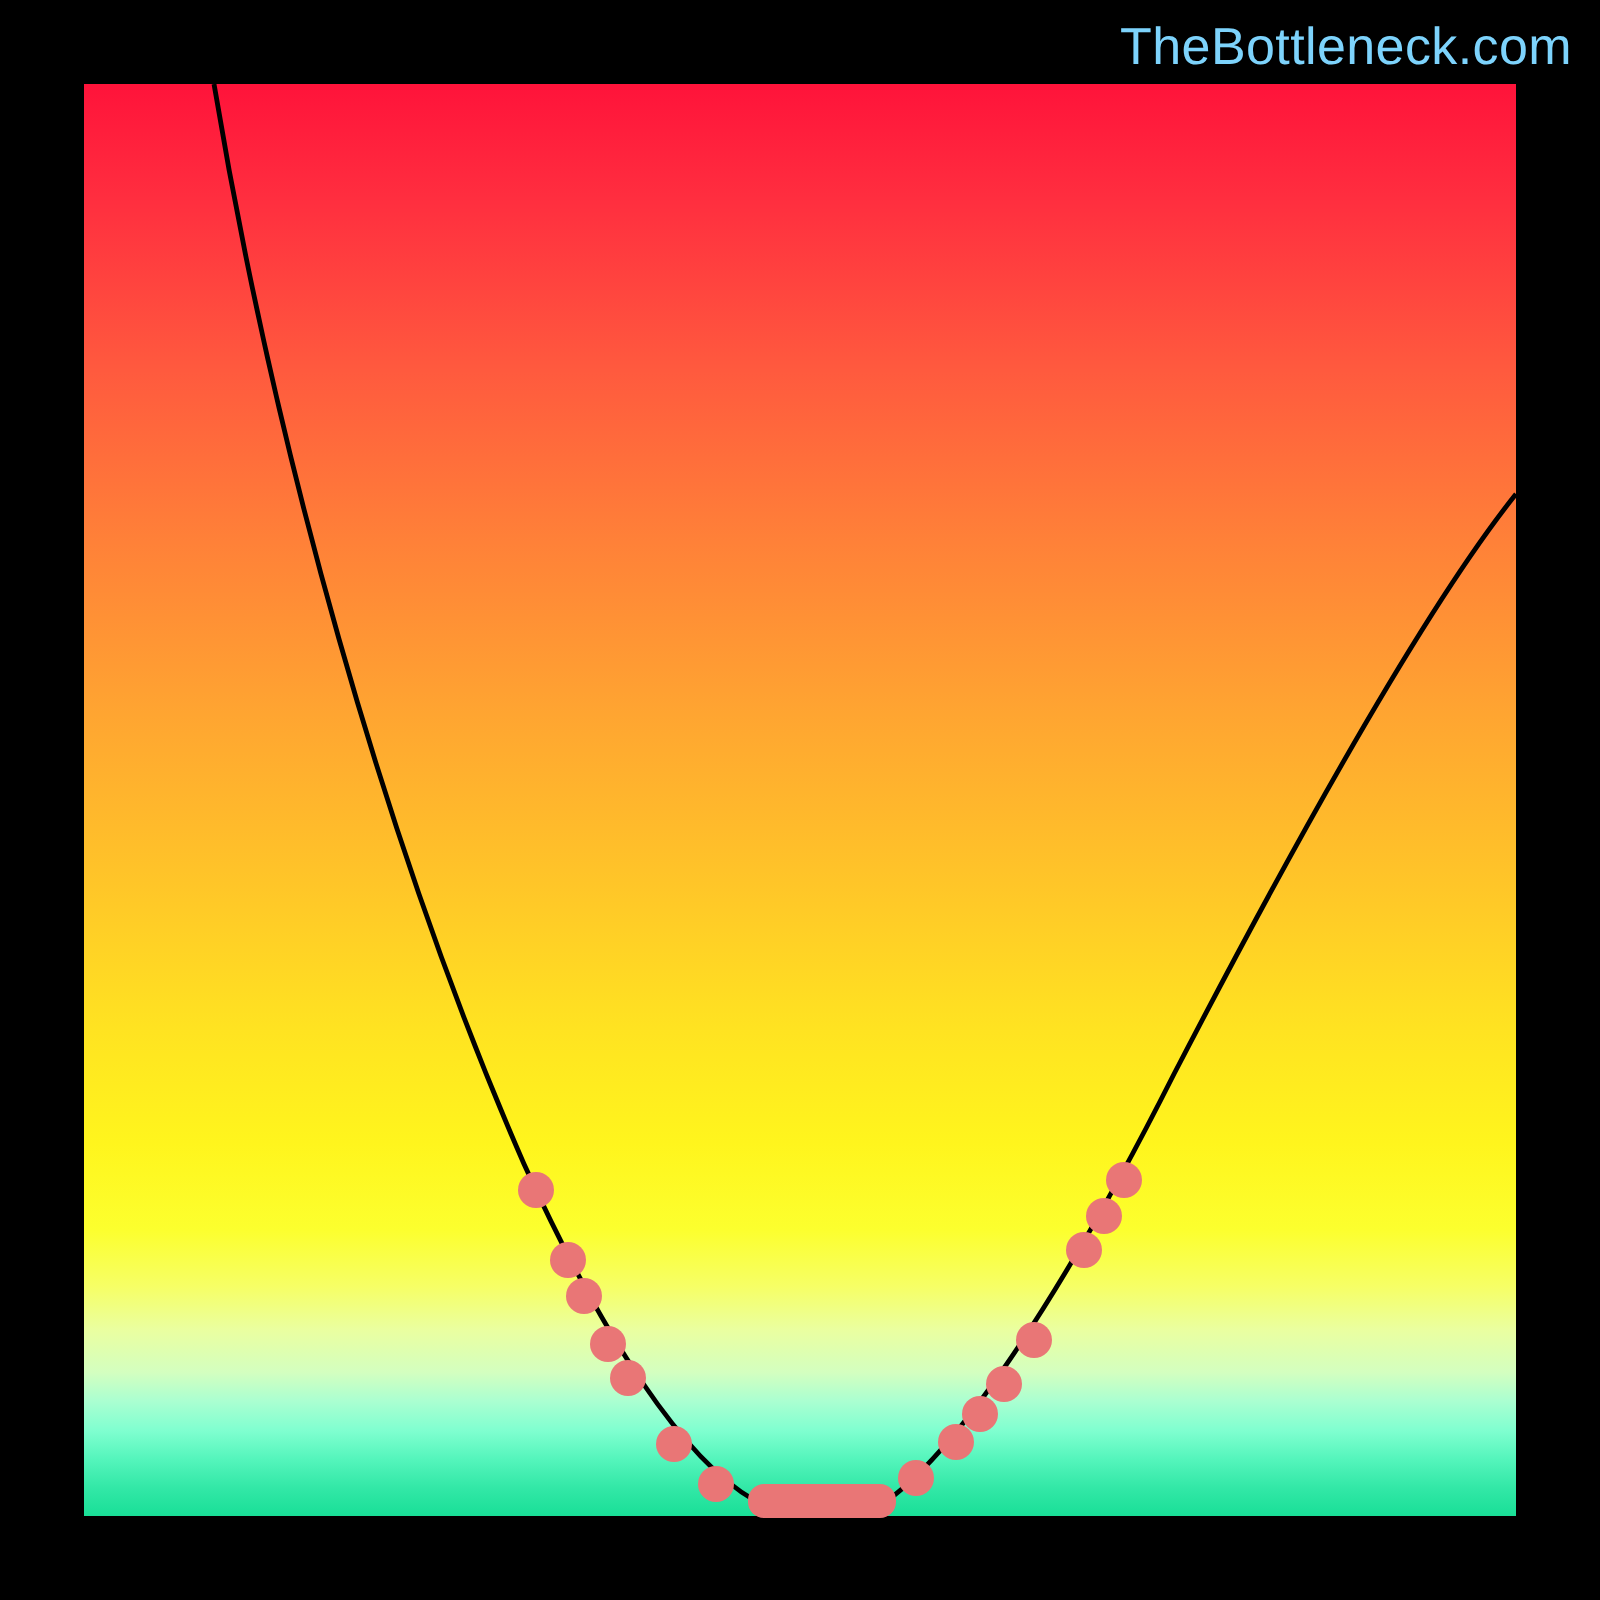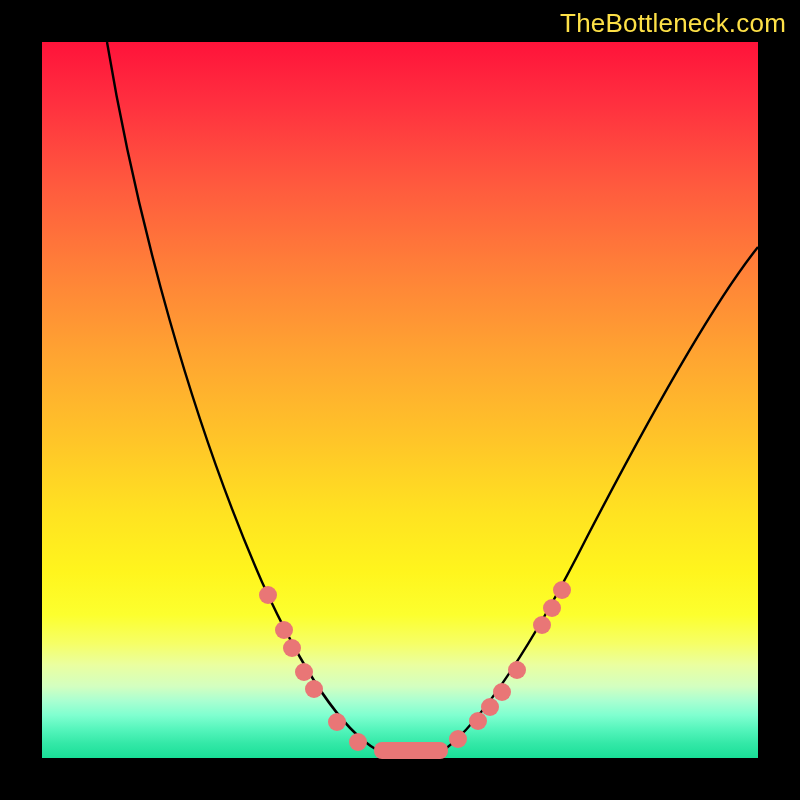--- a/index.html
+++ b/index.html
@@ -43,21 +43,21 @@
       #33e8a7 98%,
       #19df97 100%
     );
   }
   .watermark {
     position: absolute;
     top: 8px;
     right: 14px;
     font-size: 26px;
     font-weight: 500;
-    color: #fde047;
+    color: #7dd3fc;
     letter-spacing: 0.2px;
     user-select: none;
   }
   svg.curve {
     position: absolute;
     left: 0;
     top: 0;
     width: 716px;
     height: 716px;
     overflow: visible;

